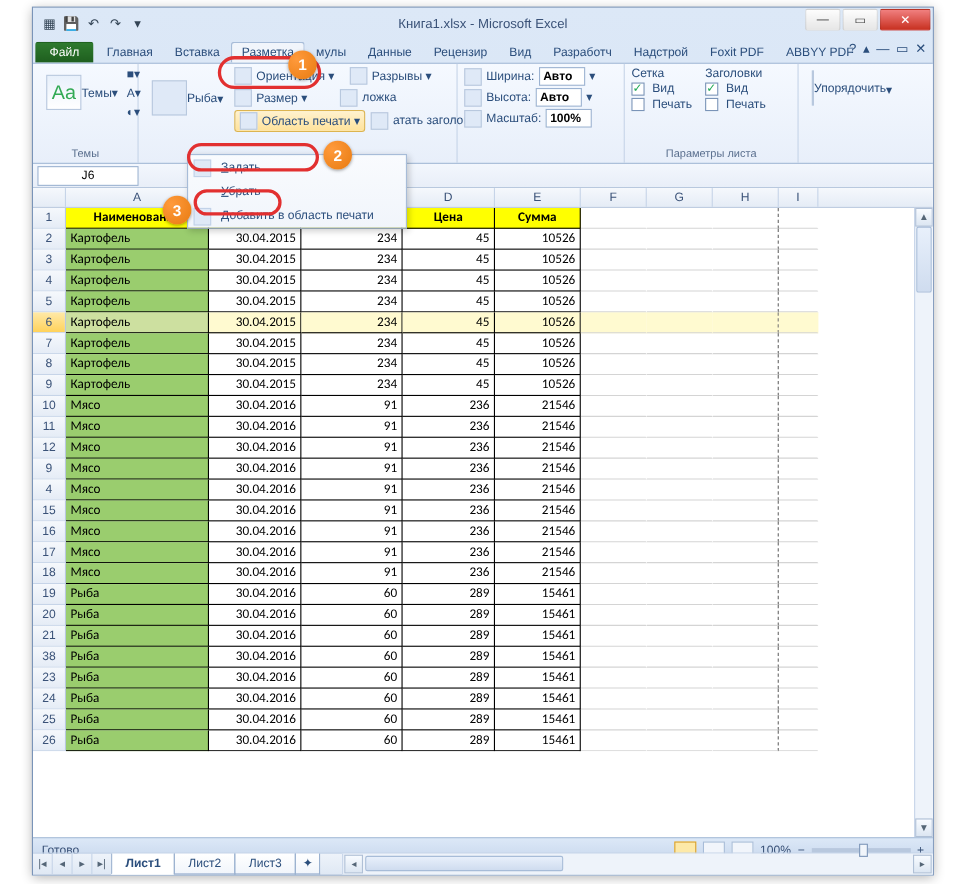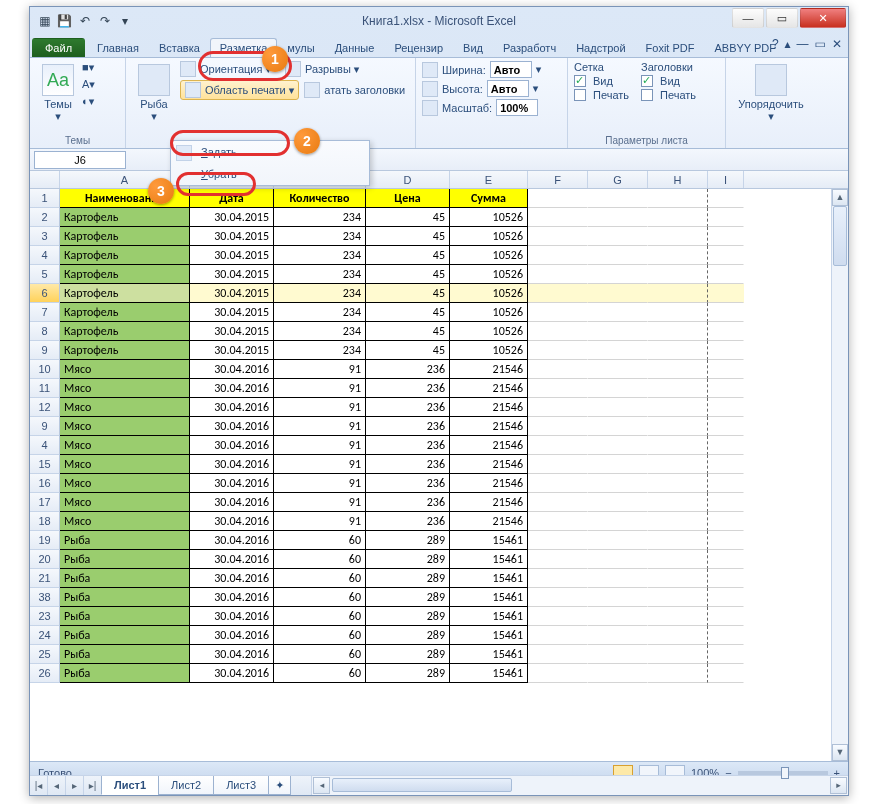--- a/index.html
+++ b/index.html
@@ -18,21 +18,21 @@
     
     .ribbon-tabs { height:22px; display:flex; align-items:flex-end; padding-left:2px; background:transparent; position:relative; }
     .rtab { padding:3px 9px; font-size:11px; color:#2b4e7c; border:1px solid transparent; border-bottom:none; cursor:default; }
     .rtab.file { background:linear-gradient(#2e7a2e,#1e5e1e); color:#fff; border-radius:3px 3px 0 0; margin-right:2px; padding:3px 12px; }
     .rtab.active { background:#f1f5fb; border-color:#a7bcd8; border-radius:3px 3px 0 0; }
     .ribbon-right { position:absolute; right:6px; top:2px; display:flex; gap:6px; color:#2b4e7c; font-size:12px; }
     
     .ribbon-body { background:linear-gradient(#f5f9ff,#e8effa); border-top:1px solid #a7bcd8; border-bottom:1px solid #a7bcd8; height:92px; display:flex; position:relative; }
     .rgroup { border-right:1px solid #c6d4e8; padding:2px 6px 0; display:flex; flex-direction:column; justify-content:space-between; }
     .rgroup-label { font-size:10px; color:#5a6f8e; text-align:center; padding:2px 0; }
-    .rbtn { display:flex; flex-direction:column; align-items:center; padding:4px 6px; font-size:11px; color:#2b4e7c; }
+    .rbtn { display:flex; flex-direction:row; align-items:center; padding:4px 6px; font-size:11px; color:#2b4e7c; }
     .rbtn-ico { width:32px; height:32px; background:#dfe9f7; border:1px solid #b8c8de; margin-bottom:2px; }
     .rrow { display:flex; align-items:center; font-size:11px; color:#2b4e7c; padding:1px 0; gap:4px; white-space:nowrap; }
     .rrow-ico { width:16px; height:16px; background:#dfe9f7; border:1px solid #b8c8de; flex-shrink:0; }
     .rinput { width:42px; height:17px; border:1px solid #9bb2d1; font-size:11px; padding:0 3px; background:#fff;font-weight:bold; }
     
     .namebox-row { height:22px; background:linear-gradient(#f3f7fd,#e8eef8); border-bottom:1px solid #b8c8de; display:flex; align-items:center; }
     .namebox { width:92px; margin:0 4px; height:18px; border:1px solid #9bb2d1; background:#fff; font-size:11px; padding:1px 4px; text-align:center; }
     
     .grid-wrap { position:relative; background:#fff; height:590px; overflow:hidden; }
     .col-hdrs { display:flex; height:18px; background:linear-gradient(#f5f8fc,#e5ecf6); border-bottom:1px solid #b8c8de; }
@@ -142,20 +142,30 @@
           <div style="display:flex;gap:14px">
             <div class="rrow">
                 <span class="rrow-ico"></span>
                 <span>Ориентация ▾</span>
               </div>
             <div class="rrow">
                 <span class="rrow-ico"></span>
                 <span>Разрывы ▾</span>
               </div>
           </div>
+          <div style="display:flex;gap:30px">
+            <div class="rrow">
+                <span class="rrow-ico"></span>
+                <span>Размер ▾</span>
+              </div>
+            <div class="rrow">
+                <span class="rrow-ico"></span>
+                <span>ложка</span>
+              </div>
+          </div>
           <div style="display:flex;gap:5px">
             <div class="rrow highlighted-btn">
                 <span class="rrow-ico"></span>
                 <span>Область печати ▾</span>
               </div>
             <div class="rrow">
                 <span class="rrow-ico"></span>
                 <span>атать заголовки</span>
               </div>
           </div>
@@ -204,20 +214,21 @@
     </div>
     <div class="rgroup" style="width:90px;border-right:none">
       <div class="rbtn"><div class="rbtn-ico"></div><span>Упорядочить</span>▾</div>
       <div class="rgroup-label"></div>
     </div>
   </div>
 
   <div class="dropdown" style="left:140px;top:133px;width:200px">
     <div class="dd-item"><span class="dd-ico"></span><span><span class="u">З</span>адать</span></div>
     <div class="dd-item"><span class="u">У</span>брать</div>
+    <div class="dd-item"><span class="dd-ico"></span><span>Добавить в область печати</span></div>
   </div>
 
   <div class="namebox-row">
     <input class="namebox" value="J6" style="">
   </div>
 
   <div class="grid-wrap">
     <div class="col-hdrs">
       <div class="sel-all"></div>
       <div id="colhdrs" style="display: contents;"></div>

